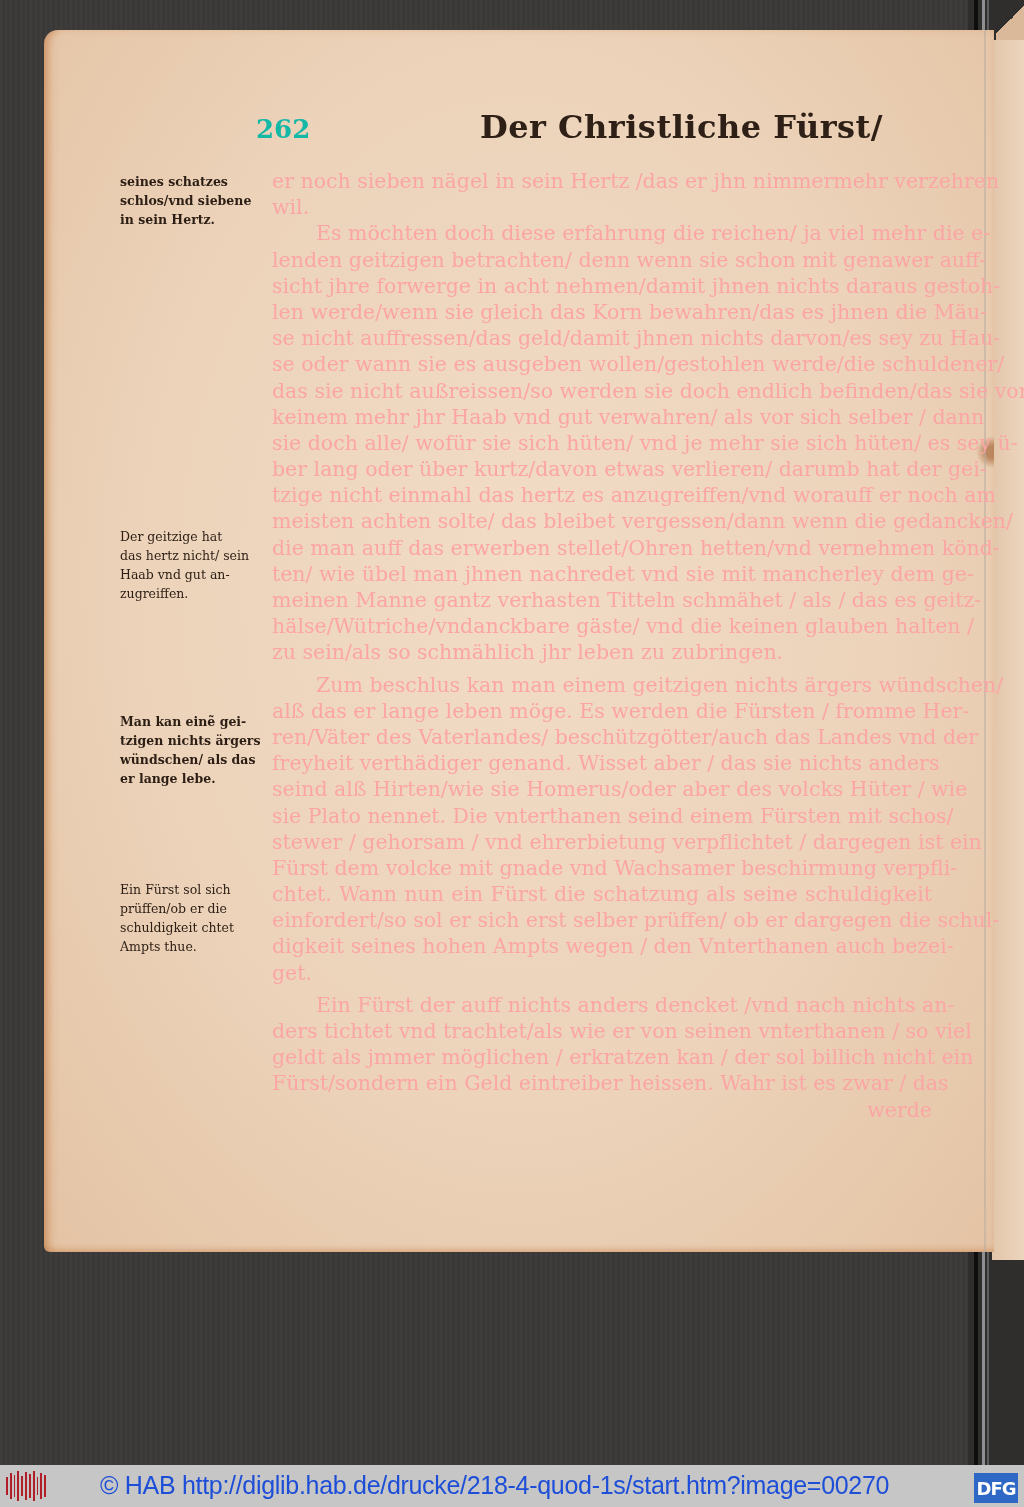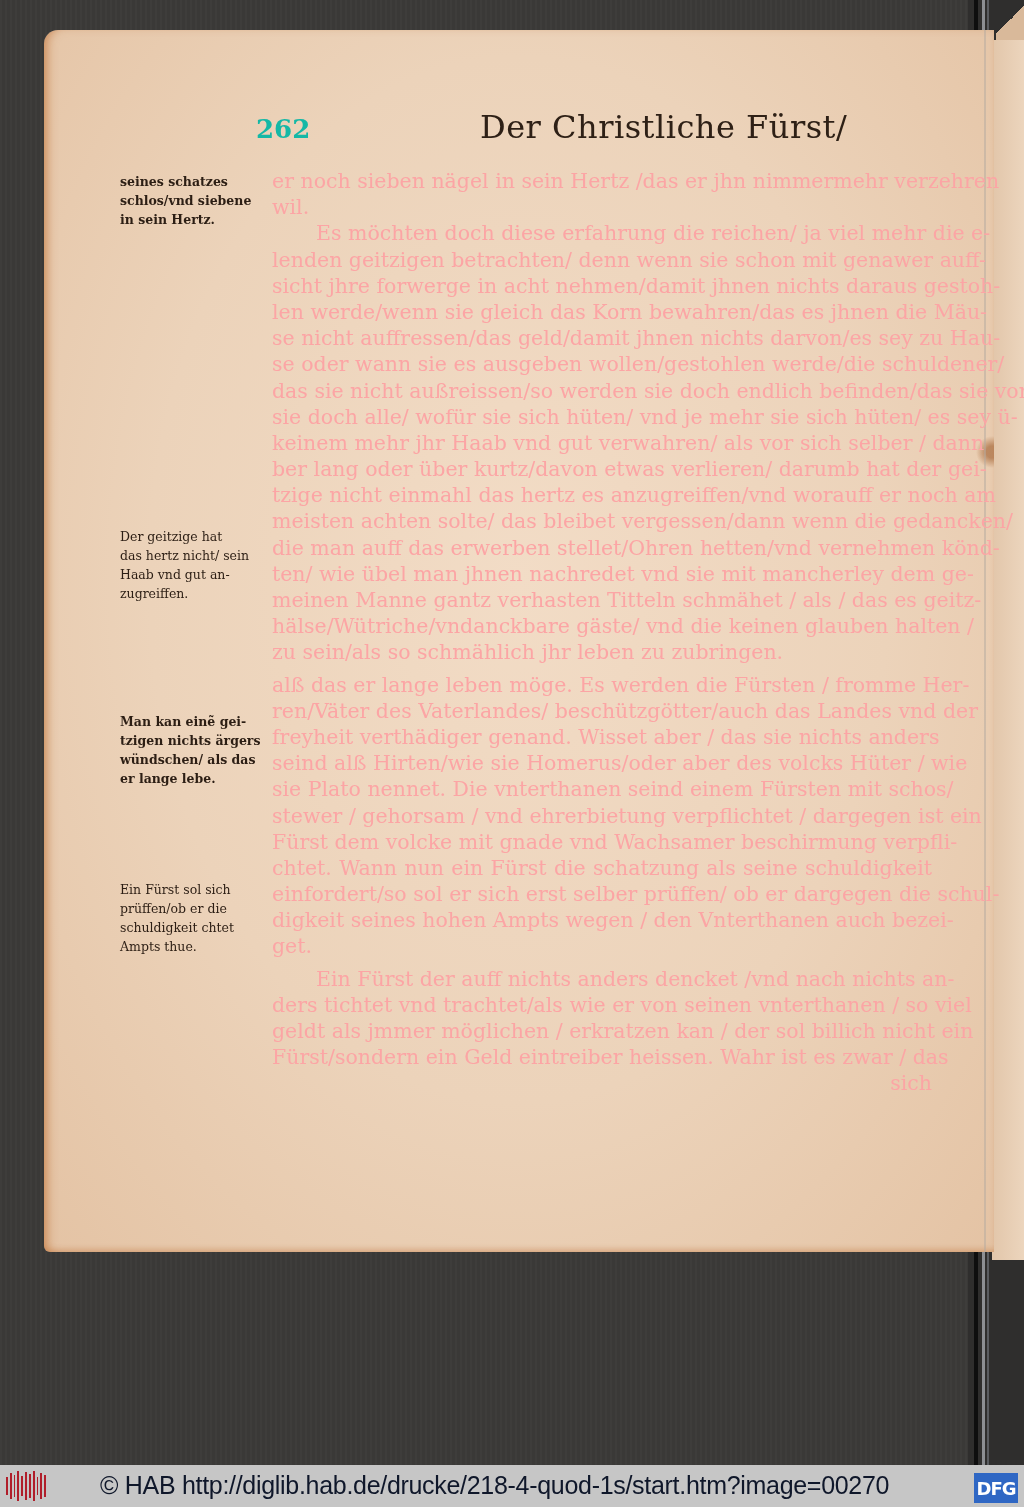--- a/index.html
+++ b/index.html
@@ -41,21 +41,21 @@
       position:absolute; left: 940px; top: 0; width: 2px; height: 100%;
       background: rgba(180,170,160,0.5);
     }
     .page-number {
       position: absolute; left: 256px; top: 114px;
       font-size: 26px; font-weight: bold; color: #14b8a6;
       font-family: "DejaVu Serif", serif;
     }
     .running-head {
       position: absolute; left: 480px; top: 108px;
-      font-size: 32px; font-weight: normal; color: #2e2016;
+      font-size: 32px; font-weight: bold; color: #2e2016;
       font-family: "DejaVu Serif", serif; letter-spacing: 0.5px;
     }
     .body-text {
       position: absolute; left: 272px; top: 168px; width: 660px;
       color: #fca5a5; font-size: 20.5px; line-height: 26.2px;
       font-family: "DejaVu Serif", serif;
     }
     .body-text .line { display:block; white-space: nowrap; text-align: justify; text-align-last: justify; height: 26.2px; overflow: visible; }
     .body-text .line.last { text-align-last: left; }
     .body-text .line.indent { padding-left: 44px; }
@@ -71,21 +71,21 @@
       position: absolute; left: 0; top: 1465px; width: 1024px; height: 42px;
       background: #c6c6c6; display:flex; align-items:center;
     }
     .footer .logo {
       position:absolute; left: 6px; top: 5px; width: 40px; height: 32px;
       display:flex; gap: 2px; align-items:center;
     }
     .footer .logo span { display:block; width: 2px; background:#b01e2a; }
     .footer .copyright {
       position:absolute; left: 100px; top: 6px;
-      font-family: "Liberation Sans", sans-serif; font-size: 25px; color:#0f172a;
+      font-family: "Liberation Sans", sans-serif; font-size: 25px; color:#1d4ed8;
       white-space: nowrap; letter-spacing: -0.3px;
     }
     .footer .dfg {
       position:absolute; left: 974px; top: 8px; width: 44px; height: 30px;
       background:#2f67c4; color:#ffffff; font-family:"DejaVu Sans", sans-serif;
       font-weight:bold; font-size: 18px; display:flex; align-items:center; justify-content:center;
       letter-spacing: -1px;
     }
   </style>
 </head>
@@ -134,48 +134,49 @@
 <div class="body-text">
   <span class="line">er noch sieben nägel in sein Hertz /das er jhn nimmermehr verzehren</span>
   <span class="line last">wil.</span>
   <span class="line indent">Es möchten doch diese erfahrung die reichen/ ja viel mehr die e-</span>
   <span class="line">lenden geitzigen betrachten/ denn wenn sie schon mit genawer auff-</span>
   <span class="line">sicht jhre forwerge in acht nehmen/damit jhnen nichts daraus gestoh-</span>
   <span class="line">len werde/wenn sie gleich das Korn bewahren/das es jhnen die Mäu-</span>
   <span class="line">se nicht auffressen/das geld/damit jhnen nichts darvon/es sey zu Hau-</span>
   <span class="line">se oder wann sie es ausgeben wollen/gestohlen werde/die schuldener/</span>
   <span class="line">das sie nicht außreissen/so werden sie doch endlich befinden/das sie vor</span>
+  <span class="line">keinem mehr jhr Haab vnd gut verwahren/ als vor sich selber / dann</span>
   <span class="line">sie doch alle/ wofür sie sich hüten/ vnd je mehr sie sich hüten/ es sey ü-</span>
-  <span class="line">keinem mehr jhr Haab vnd gut verwahren/ als vor sich selber / dann</span>
   <span class="line">ber lang oder über kurtz/davon etwas verlieren/ darumb hat der gei-</span>
   <span class="line">tzige nicht einmahl das hertz es anzugreiffen/vnd worauff er noch am</span>
   <span class="line">meisten achten solte/ das bleibet vergessen/dann wenn die gedancken/</span>
   <span class="line">die man auff das erwerben stellet/Ohren hetten/vnd vernehmen könd-</span>
   <span class="line">ten/ wie übel man jhnen nachredet vnd sie mit mancherley dem ge-</span>
   <span class="line">meinen Manne gantz verhasten Titteln schmähet / als / das es geitz-</span>
   <span class="line">hälse/Wütriche/vndanckbare gäste/ vnd die keinen glauben halten /</span>
   <span class="line last">zu sein/als so schmählich jhr leben zu zubringen.</span>
   <span class="gap"></span>
+  <span class="line indent">Zum beschlus kan man einem geitzigen nichts ärgers wündschen/</span>
   <span class="line">alß das er lange leben möge. Es werden die Fürsten / fromme Her-</span>
   <span class="line">ren/Väter des Vaterlandes/ beschützgötter/auch das Landes vnd der</span>
   <span class="line">freyheit verthädiger genand. Wisset aber / das sie nichts anders</span>
   <span class="line">seind alß Hirten/wie sie Homerus/oder aber des volcks Hüter / wie</span>
   <span class="line">sie Plato nennet. Die vnterthanen seind einem Fürsten mit schos/</span>
   <span class="line">stewer / gehorsam / vnd ehrerbietung verpflichtet / dargegen ist ein</span>
   <span class="line">Fürst dem volcke mit gnade vnd Wachsamer beschirmung verpfli-</span>
   <span class="line">chtet. Wann nun ein Fürst die schatzung als seine schuldigkeit</span>
   <span class="line">einfordert/so sol er sich erst selber prüffen/ ob er dargegen die schul-</span>
   <span class="line">digkeit seines hohen Ampts wegen / den Vnterthanen auch bezei-</span>
   <span class="line last">get.</span>
   <span class="gap"></span>
   <span class="line indent">Ein Fürst der auff nichts anders dencket /vnd nach nichts an-</span>
   <span class="line">ders tichtet vnd trachtet/als wie er von seinen vnterthanen / so viel</span>
   <span class="line">geldt als jmmer möglichen / erkratzen kan / der sol billich nicht ein</span>
   <span class="line">Fürst/sondern ein Geld eintreiber heissen. Wahr ist es zwar / das</span>
-  <span class="line right">sich</span>
+  <span class="line right">werde</span>
 </div>
 
 <div class="footer">
   <div class="logo">
     <span style="height:18px"></span>
       <span style="height:26px"></span>
       <span style="height:22px"></span>
     <span style="height:30px"></span>
       <span style="height:20px"></span>
       <span style="height:28px"></span>

